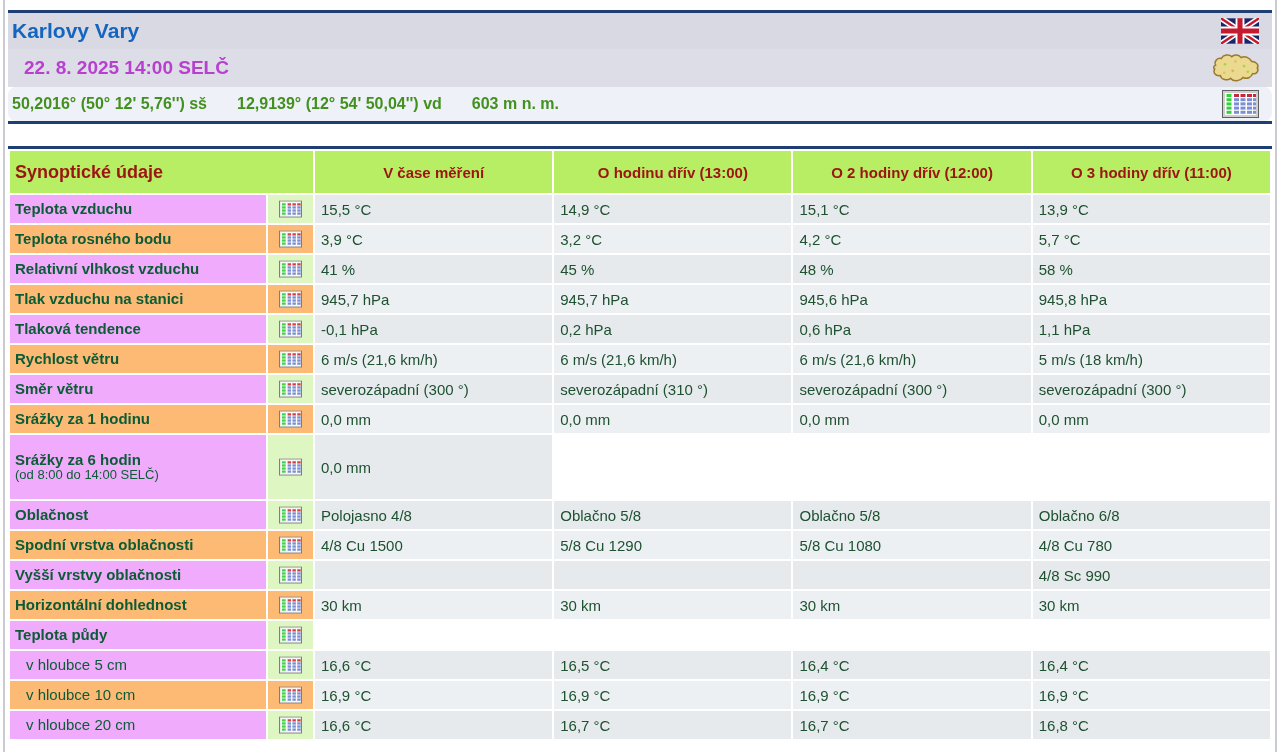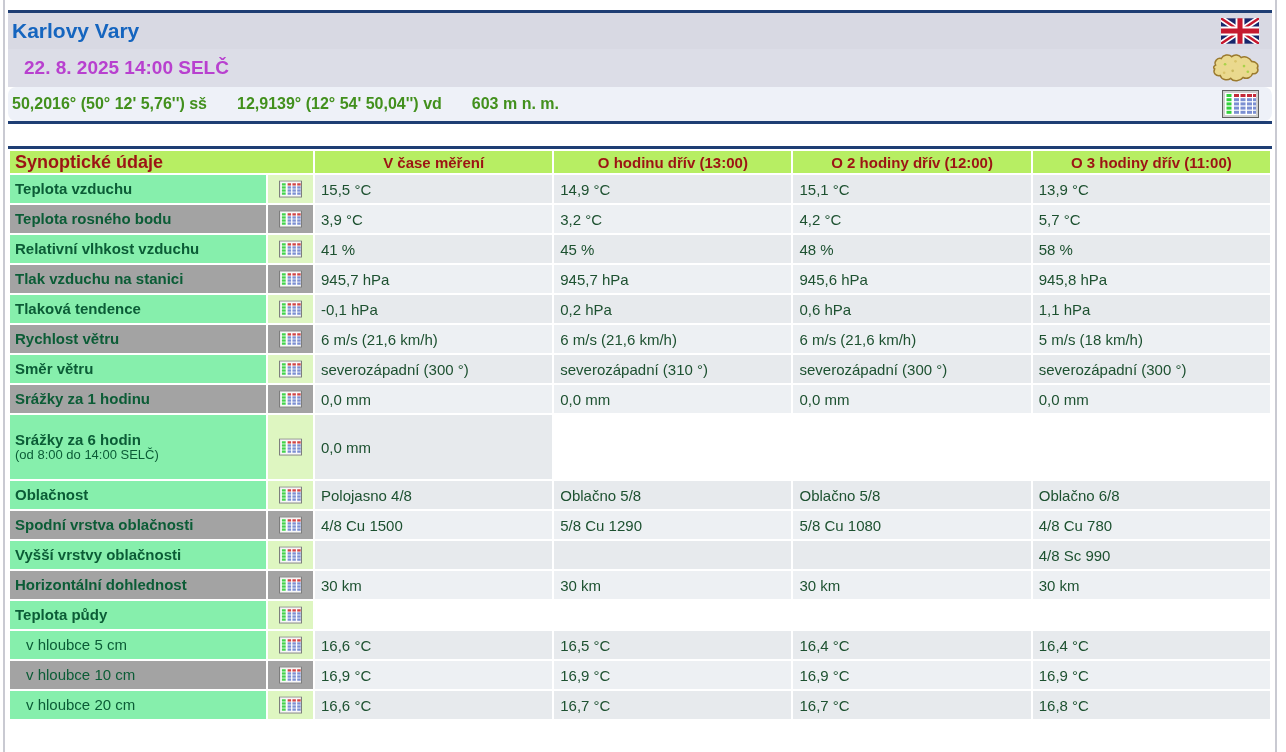--- a/index.html
+++ b/index.html
@@ -25,28 +25,28 @@
   .coords { color:#42901d; font-size:16px; font-weight:bold; }
   .coords span { margin-right:30px; }
   .coords span:last-child { margin-right:0; }
   .gap { height:22px; }
   
   .table-block { border-top:3px solid #1e3e74; }
   table.synoptic {
     width:100%; border-collapse:separate; border-spacing:2px;
     table-layout:fixed; background:#fff;
   }
-  th { background:#b7ee63; color:#9c1414; height:22px; padding:0 16px;margin-top:34px; }
+  th { background:#b7ee63; color:#9c1414; height:42px; padding:0 16px;margin-top:34px; }
   th.tbl-title { text-align:left; font-size:18px; padding-left:5px; }
   th.time-col { text-align:center; font-size:15px; }
   td { height:28px; padding:0; vertical-align:middle; }
-  td.lbl { background:#86efac; color:#0b5c36; font-weight:bold; font-size:15px; padding-left:5px; line-height:1.15; }
+  td.lbl { background:#f0abfc; color:#0b5c36; font-weight:bold; font-size:15px; padding-left:5px; line-height:1.15; }
   td.ico { background:#def6c1; text-align:center; }
   td.val { background:#e7eaed; color:#1d5130; font-size:15px; padding-left:6px; }
-  tr.alt td.lbl, tr.alt td.ico { background:#a3a3a3; }
+  tr.alt td.lbl, tr.alt td.ico { background:#fdba74; }
   tr.alt td.val { background:#edf0f3; }
   td.blank { background:#fff; }
   tr.sub td.lbl { font-weight:normal; padding-left:16px; }
   tr.tall td { height:64px; }
   .sublabel { font-weight:normal; font-size:13px; color:#0b5c36; }
   svg.mini-tbl { width:23px; height:18px; display:inline-block; vertical-align:middle; }
   .hdr-icon { display:inline-block; line-height:0; }
 </style>
 </head>
 <body>

